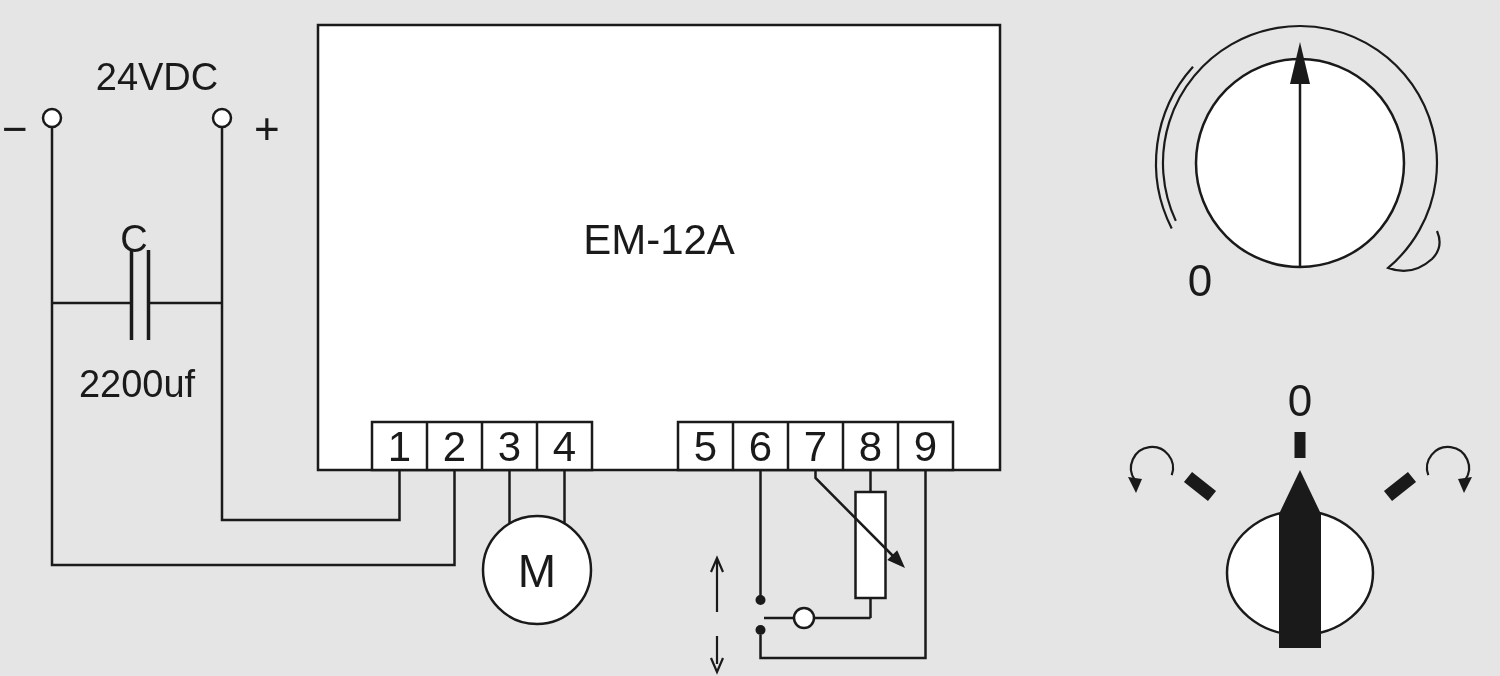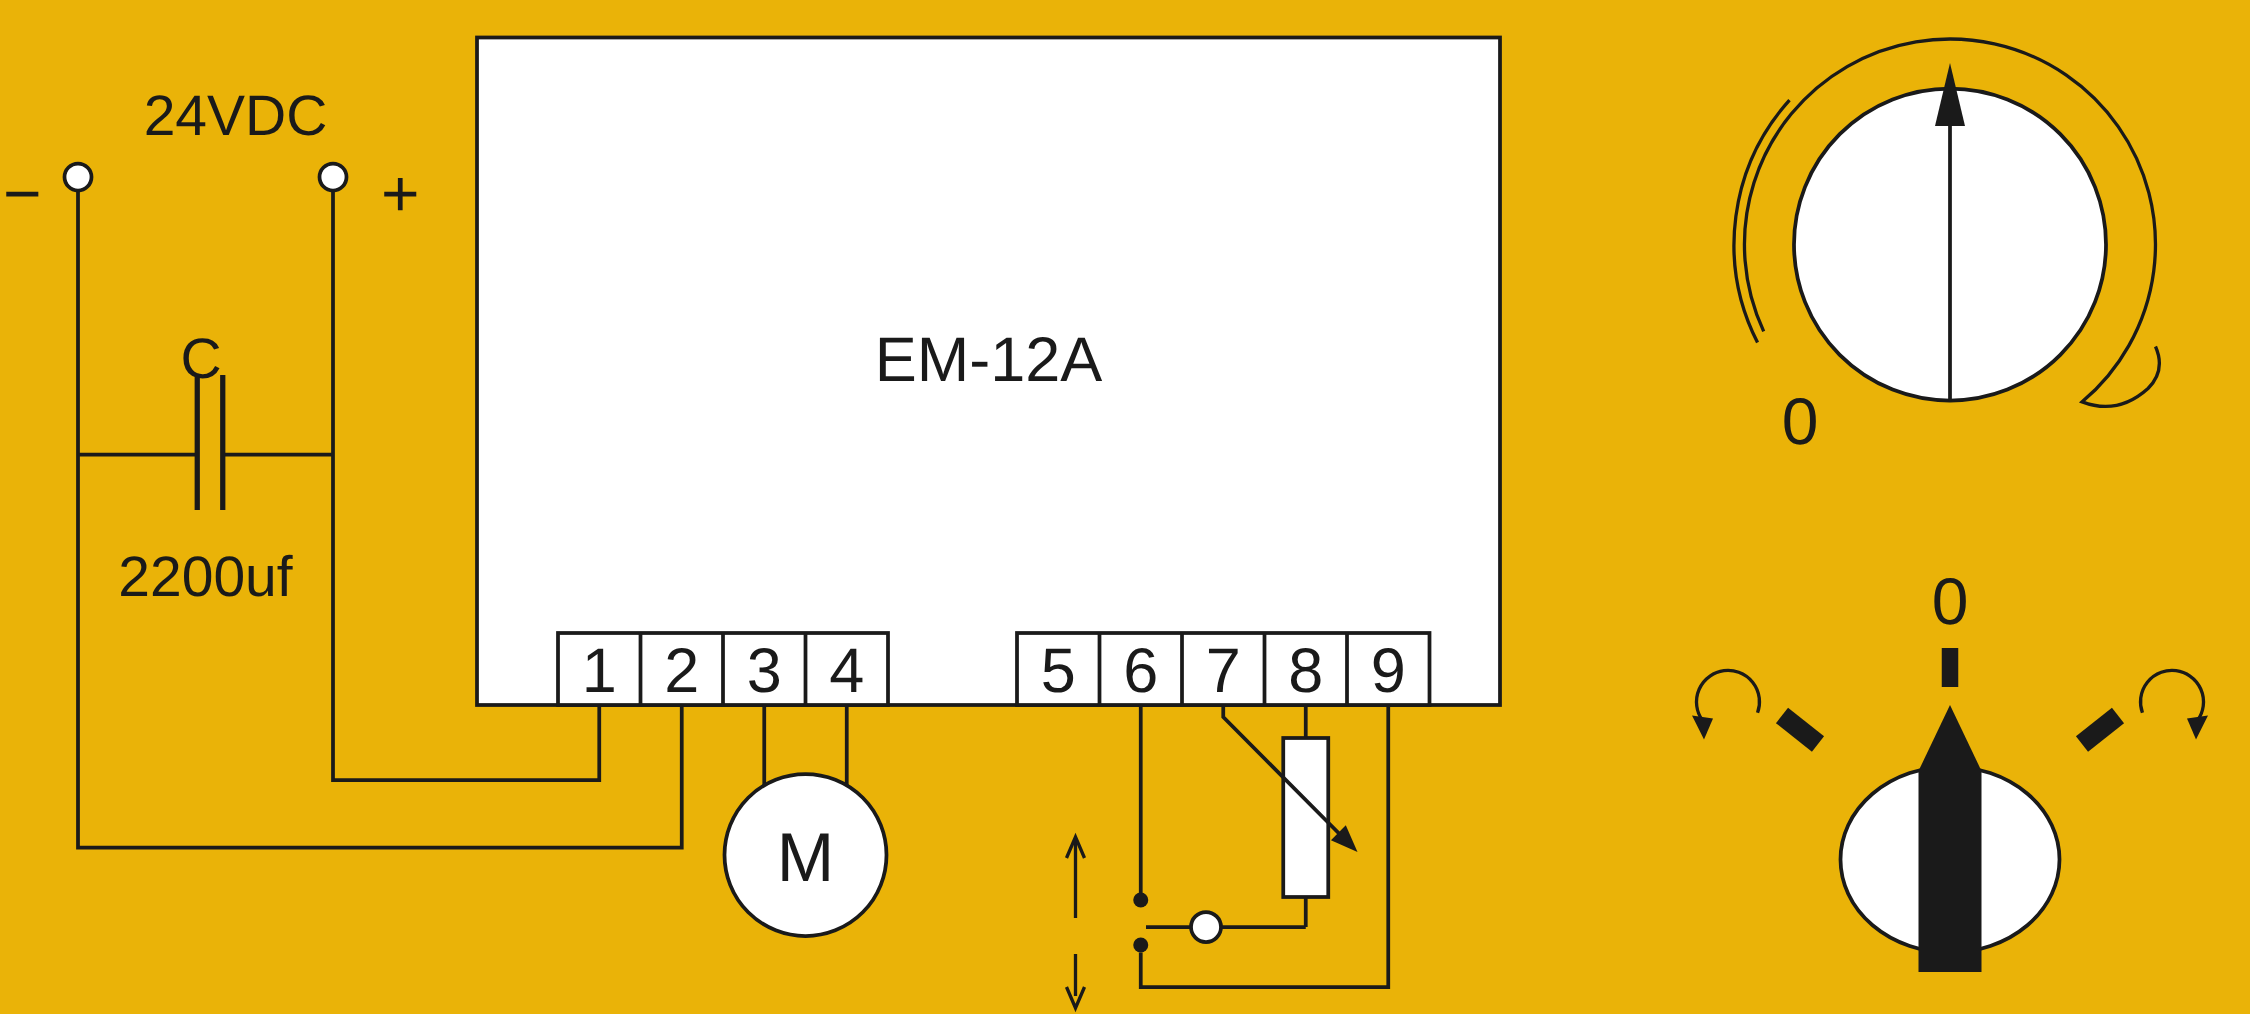--- a/index.html
+++ b/index.html
@@ -1,20 +1,20 @@
 <!DOCTYPE html>
 <html><head>
 <meta charset="utf-8">
 <style>
   html, body { margin: 0; padding: 0; background: #ffffff; }
   .canvas {
     position: relative;
     width: 1500px;
     height: 676px;
-    background: #eab308;
+    background: #e5e5e5;
     overflow: hidden;
   }
   svg text {
     font-family: "Liberation Sans", sans-serif;
     fill: #1a1a1a;
   }
   .t38 { font-size: 38px; }
   .t42 { font-size: 42px; }
   .t44 { font-size: 44px; }
   .t46 { font-size: 46px; }

